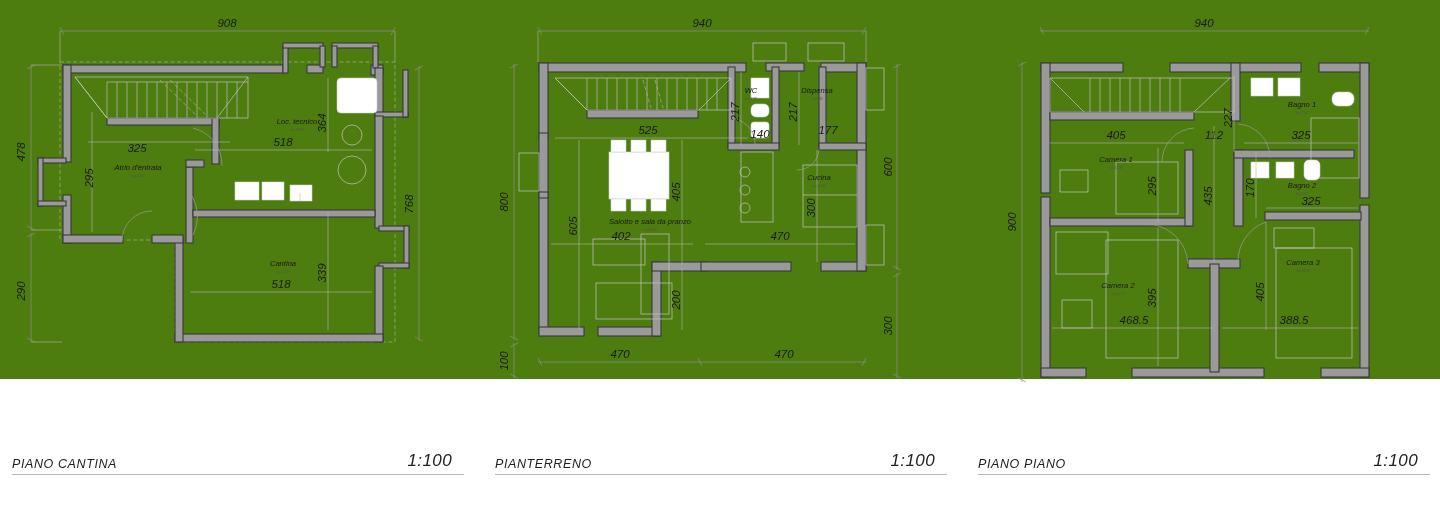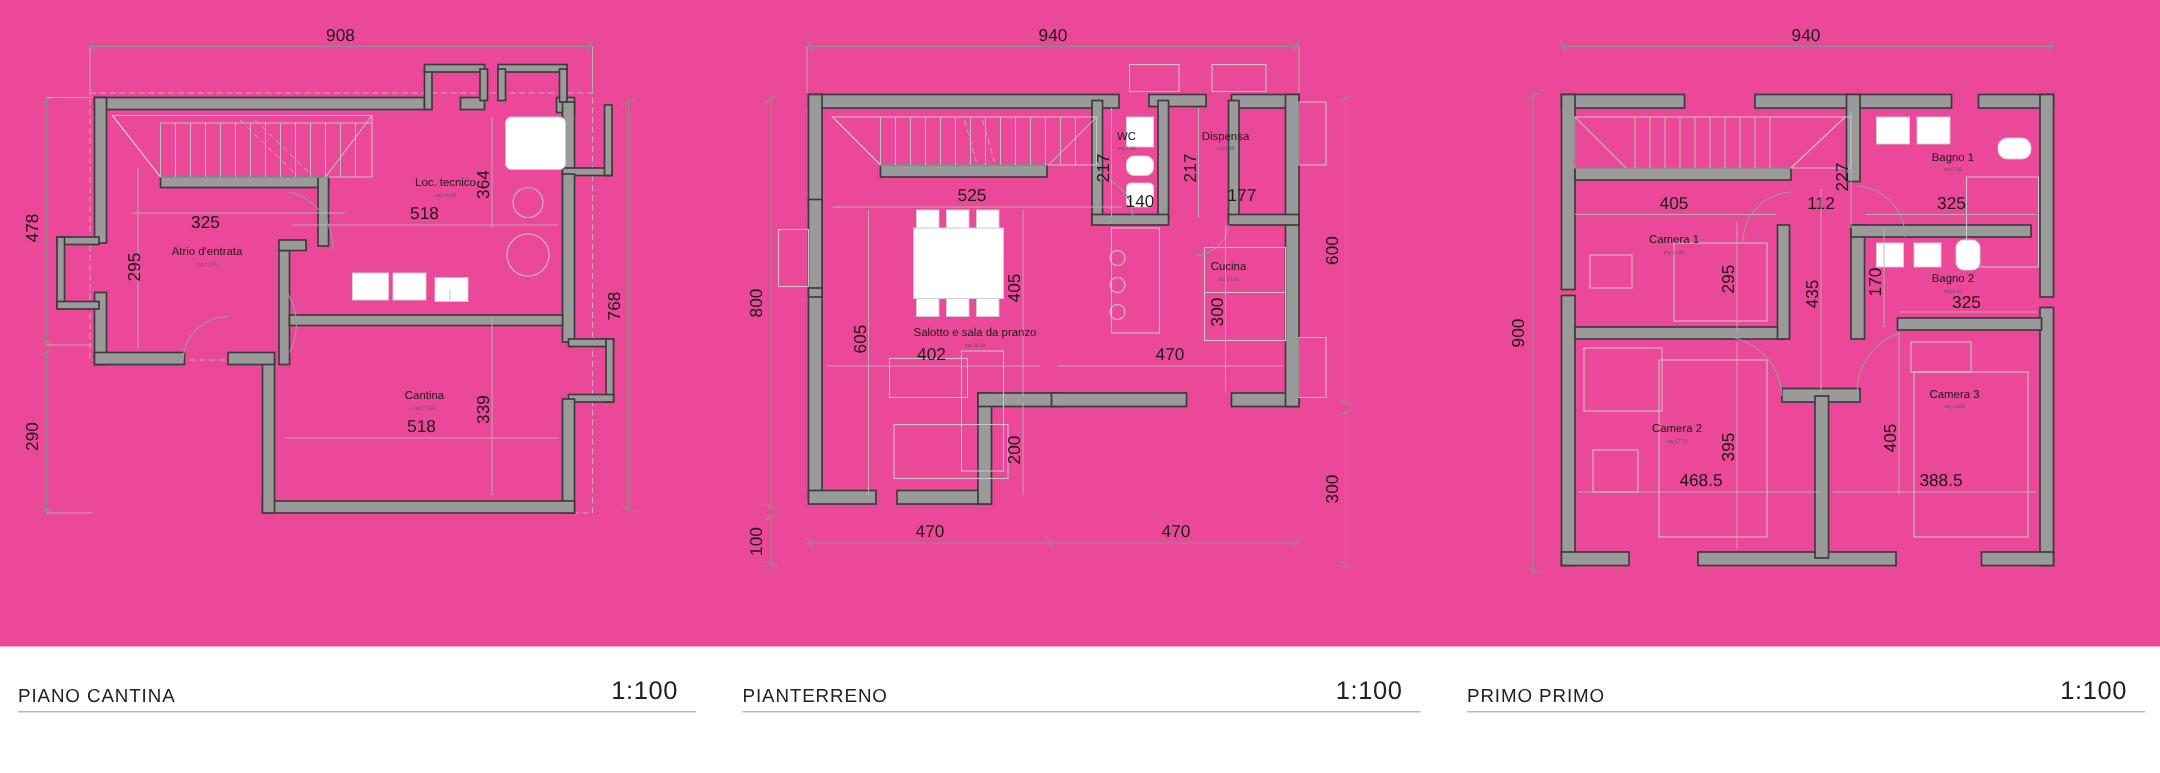--- a/index.html
+++ b/index.html
@@ -1,18 +1,18 @@
 <!DOCTYPE html>
 <html><head>
 <meta charset="utf-8">
 <style>
   html,body{margin:0;padding:0;background:#ffffff;}
   body{width:1440px;height:515px;overflow:hidden;
        font-family:"Liberation Sans", sans-serif;color:#1a1a1a;}
-  .sheet{position:relative;width:1440px;height:431px;background:#ec4899;}
+  .sheet{position:relative;width:1440px;height:379px;background:#4d7c0f;font-style:italic;}
   .plan{position:absolute;top:0;height:515px;width:480px;}
   #plan-cantina{left:0;}
   #plan-pianterreno{left:483px;}
   #plan-primo{left:966px;}
   svg{display:block;}
   .ttl{position:absolute;bottom:44px;left:12px;font-size:12.5px;letter-spacing:.6px;
        color:#222;white-space:nowrap;text-align:center;}
   .scl{position:absolute;bottom:44px;right:28px;font-size:17px;letter-spacing:.4px;color:#222;}
   .rule{position:absolute;bottom:40px;left:12px;right:16px;height:1px;background:#b9b9b9;}
 </style>
@@ -470,18 +470,18 @@
         <text class="rm" x="336" y="188">Bagno 2</text>
         <text class="ar" x="336" y="195">mq 6.52</text>
         <text class="rm" x="150" y="162">Camera 1</text>
         <text class="ar" x="150" y="169">mq 11.60</text>
         <text class="rm" x="152" y="288">Camera 2</text>
         <text class="ar" x="152" y="295">mq 17.71</text>
         <text class="rm" x="337" y="265">Camera 3</text>
         <text class="ar" x="337" y="272">mq 14.98</text>
       </g>
     </svg>
-    <div class="ttl">PRIMO PRIMO</div>
+    <div class="ttl">PIANO PIANO</div>
     <div class="scl">1:100</div>
     <div class="rule"></div>
   </div>
 
 </div>
 
 </body></html>

